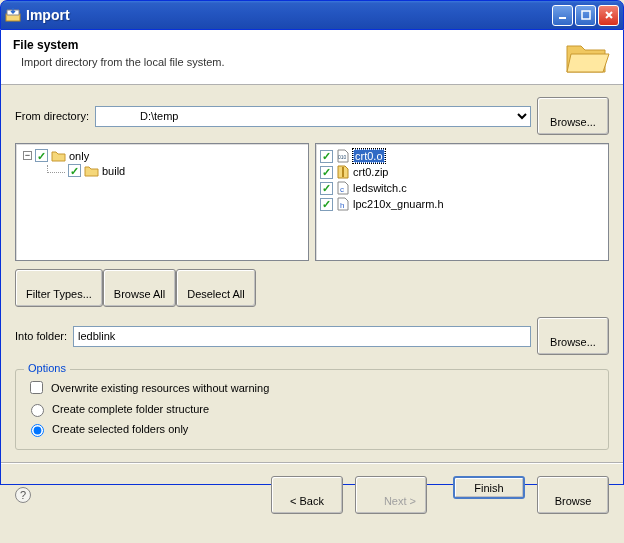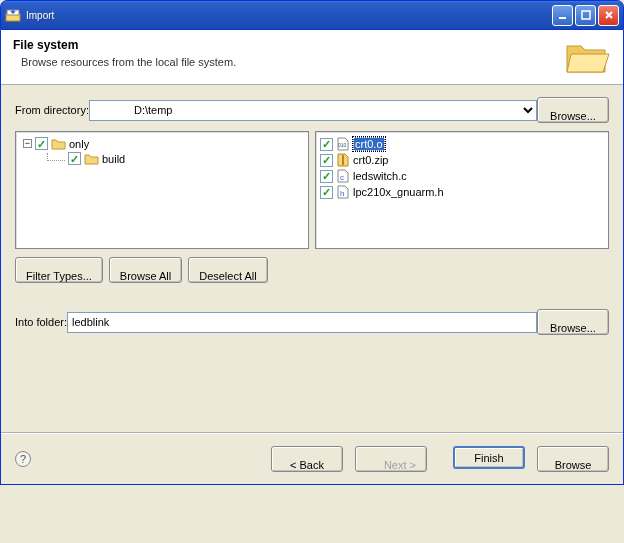--- a/index.html
+++ b/index.html
@@ -21,22 +21,22 @@
     color: white;
     border: 1px solid #0831d9;
     border-radius: 7px 7px 0 0;
   }
   .titlebar .icon {
     width: 16px; height: 16px;
     display: inline-flex; align-items: center; justify-content: center;
     margin-right: 5px;
   }
   .titlebar .title {
-    font-size: 10px;
-    font-weight: normal;
+    font-size: 14px;
+    font-weight: bold;
     flex: 1;
     text-shadow: 1px 1px 1px rgba(0,0,0,0.3);
   }
   .win-btns { display: flex; gap: 2px; }
   .win-btn {
     width: 21px; height: 21px;
     background: linear-gradient(to bottom, #6fa0e8, #3068c8);
     border: 1px solid #fff;
     border-radius: 3px;
     display: flex; align-items: center; justify-content: center;
@@ -75,38 +75,38 @@
   .header-icon {
     width: 48px; height: 38px;
     position: relative;
   }
   .content {
     padding: 12px 14px;
     flex: 1;
     display: flex;
     flex-direction: column;
   }
-  .row { display: flex; align-items: center; margin-bottom: 8px; gap: 0; }
+  .row { display: flex; align-items: center; margin-bottom: 8px; gap: 6px; }
   .label { color: #000; }
   select, input[type=text] {
     font-family: inherit;
     font-size: 11px;
     padding: 2px 4px;
     border: 1px solid #7f9db9;
     background: white;
     height: 21px;
   }
   select { flex: 1; padding-left: 40px; }
   .btn {
     font-family: inherit;
     font-size: 11px;
     background: #ece9d8;
     border: 1px solid #888;
     border-radius: 3px;
-    padding: 12px 10px;
+    padding: 18px 10px;
     height: 23px;
     cursor: pointer;
     box-shadow: inset 1px 1px 0 #fff, inset -1px -1px 0 #c0c0c0;
     min-width: 72px;
   }
   .btn:disabled { color: #a0a0a0; cursor: default; text-align: right; }
   .btn.default { border: 2px solid #4a7bc8; padding: 1px 9px; }
   .tree-panels {
     display: flex;
     gap: 6px;
@@ -162,21 +162,21 @@
     display: inline-flex;
     align-items: center; justify-content: center;
   }
   .selected {
     background: #316ac5;
     color: white;
     border: 1px dotted #fff;
     outline: 1px dotted #000;
     padding: 0 1px;
   }
-  .btn-row { display: flex; gap: 6px; margin-bottom: 26px; }
+  .btn-row { display: flex; margin-bottom: 10px; }
   .btn-row .btn { min-width: auto; }
   .fieldset {
     border: 1px solid #c0c0b0;
     border-radius: 3px;
     padding: 6px 10px 10px;
     margin-top: 6px;
     position: relative;
   }
   .fieldset .legend {
     position: absolute;
@@ -249,21 +249,21 @@
           <path d="M2 2 L8 8 M8 2 L2 8" stroke="white" stroke-width="2"></path>
         </svg>
     </div>
   </div>
 </div>
 
 <div class="dialog-body">
   <div class="header-panel">
     <div class="header-text">
       <div class="header-title">File system</div>
-      <div class="header-desc">Browse resources from the local file system.</div>
+      <div class="header-desc">Import directory from the local file system.</div>
     </div>
     <div class="header-icon">
       <svg width="48" height="38" viewBox="0 0 48 38">
         <path d="M4 8 L18 8 L22 12 L42 12 L42 34 L4 34 Z" fill="#f0c860" stroke="#c89830"></path>
         <path d="M8 16 L46 16 L40 34 L4 34 Z" fill="#ffe8a0" stroke="#c89830"></path>
       </svg>
     </div>
   </div>
 
   <div class="content">
@@ -345,20 +345,35 @@
       <button class="btn">Browse All</button>
       <button class="btn">Deselect All</button>
     </div>
 
     <div class="row">
       <span class="label">Into folder:</span>
       <input type="text" style="flex: 1 1 0%;" value="ledblink">
       <button class="btn">Browse...</button>
     </div>
 
+    <div class="fieldset">
+      <span class="legend">Options</span>
+      <div class="opt-row">
+        <input type="checkbox" class="checkbox" style="">
+        <span>Overwrite existing resources without warning</span>
+      </div>
+      <div class="opt-row">
+        <input type="radio" name="struct" class="radio" style="">
+        <span>Create complete folder structure</span>
+      </div>
+      <div class="opt-row">
+        <input type="radio" name="struct" class="radio" checked="" style="">
+        <span>Create selected folders only</span>
+      </div>
+    </div>
   </div>
 
   <div class="separator"></div>
   <div class="footer">
     <span class="help-icon">?</span>
     <div class="footer-btns">
       <button class="btn">&lt; Back</button>
       <button class="btn" disabled="">Next &gt;</button>
       <button class="btn default" style="margin-left:14px">Finish</button>
       <button class="btn">Browse</button>

